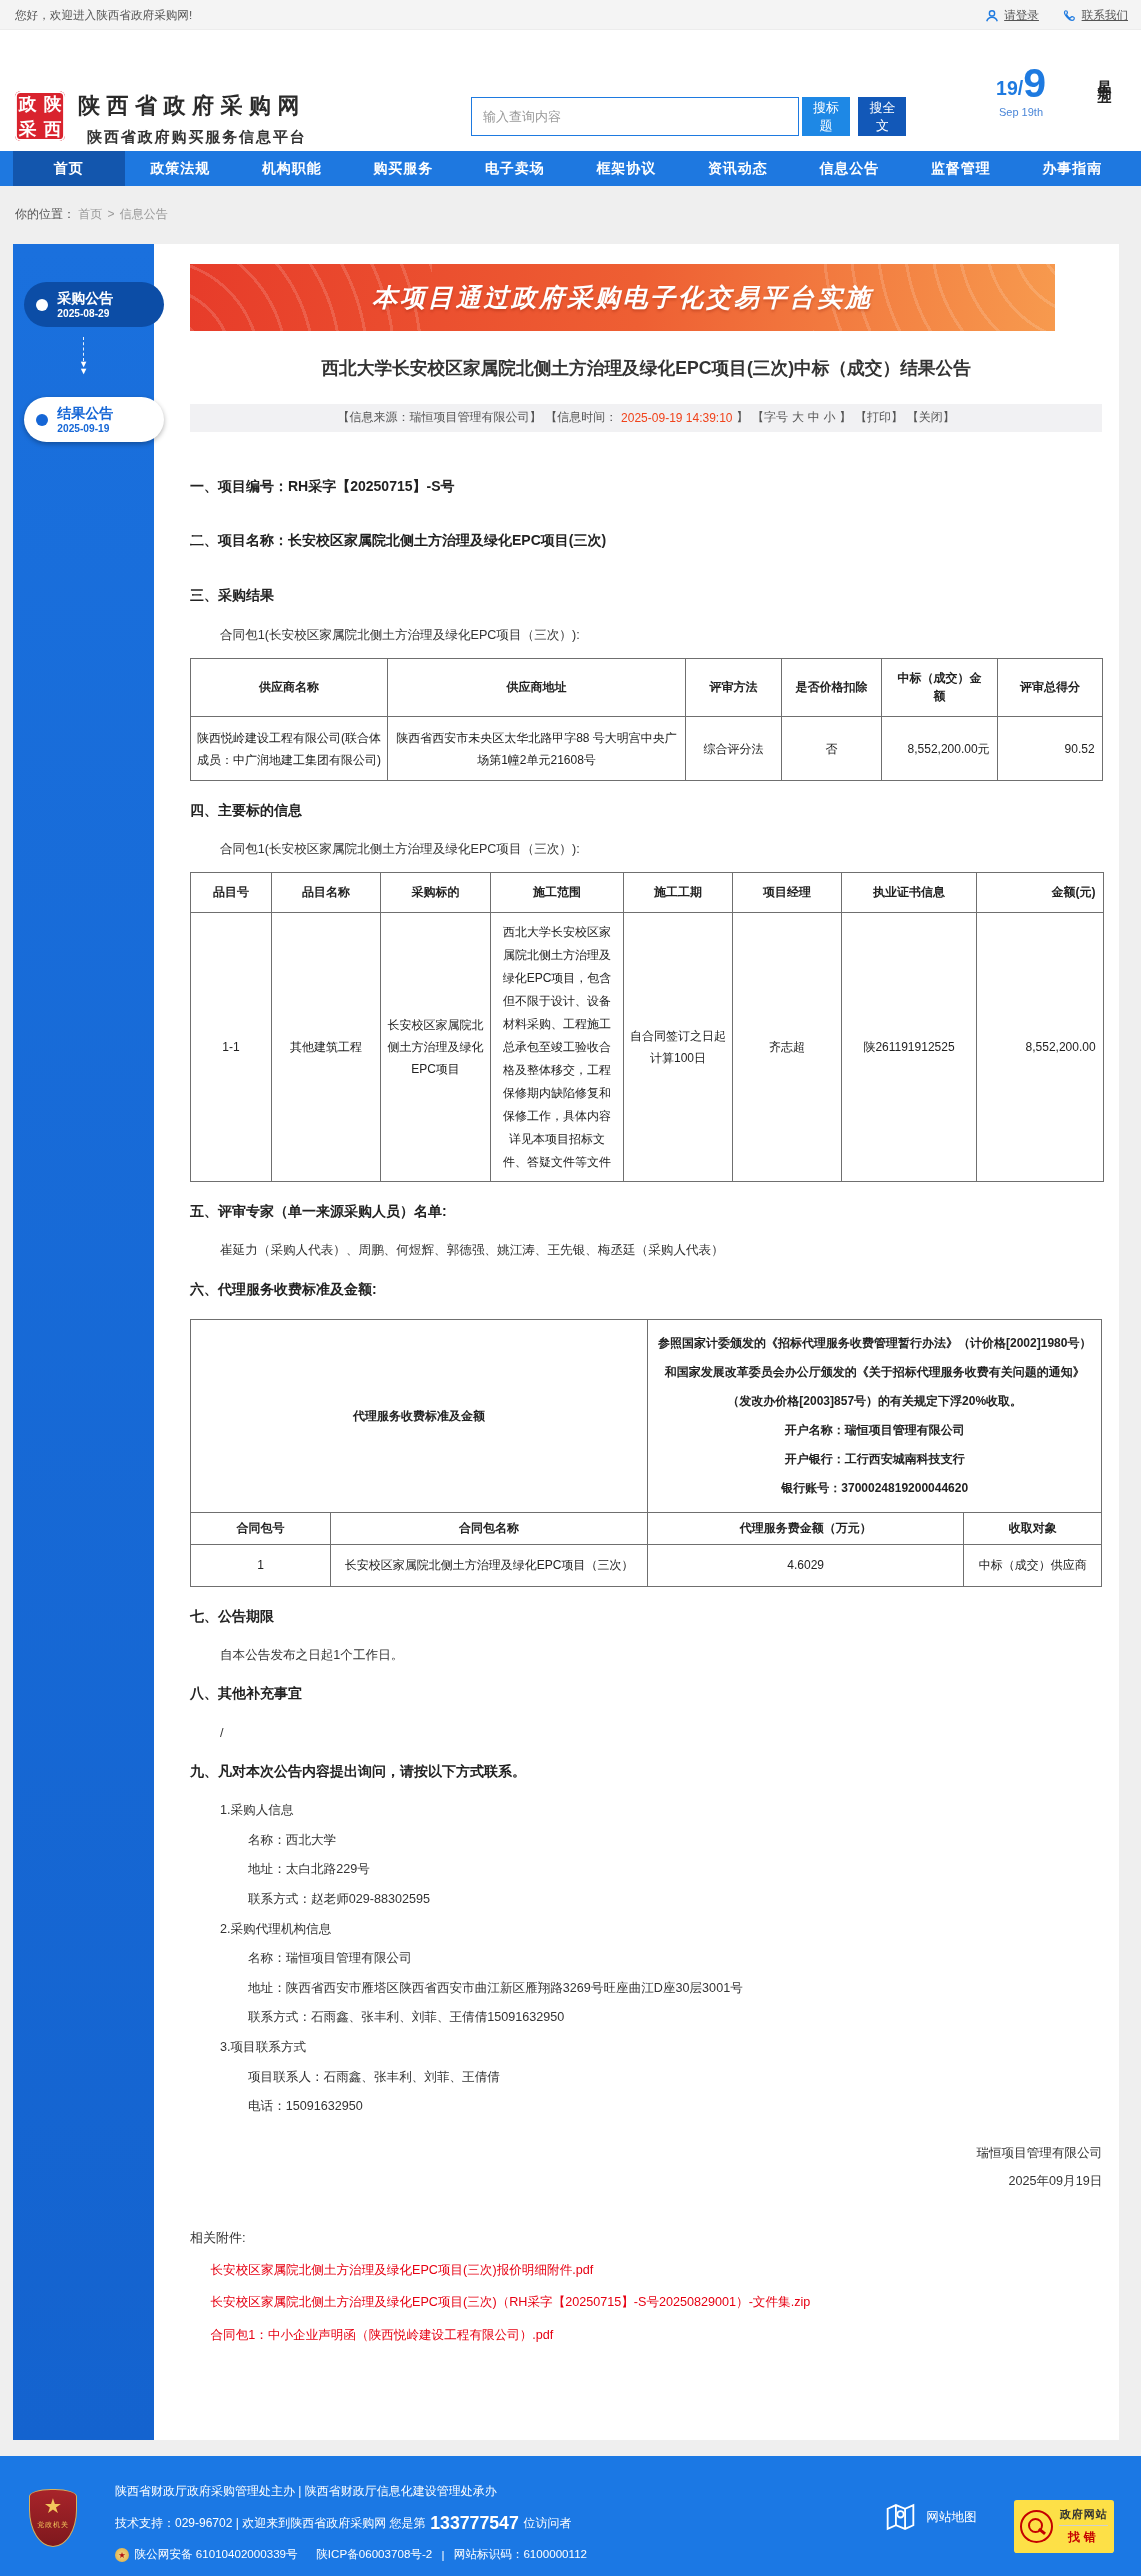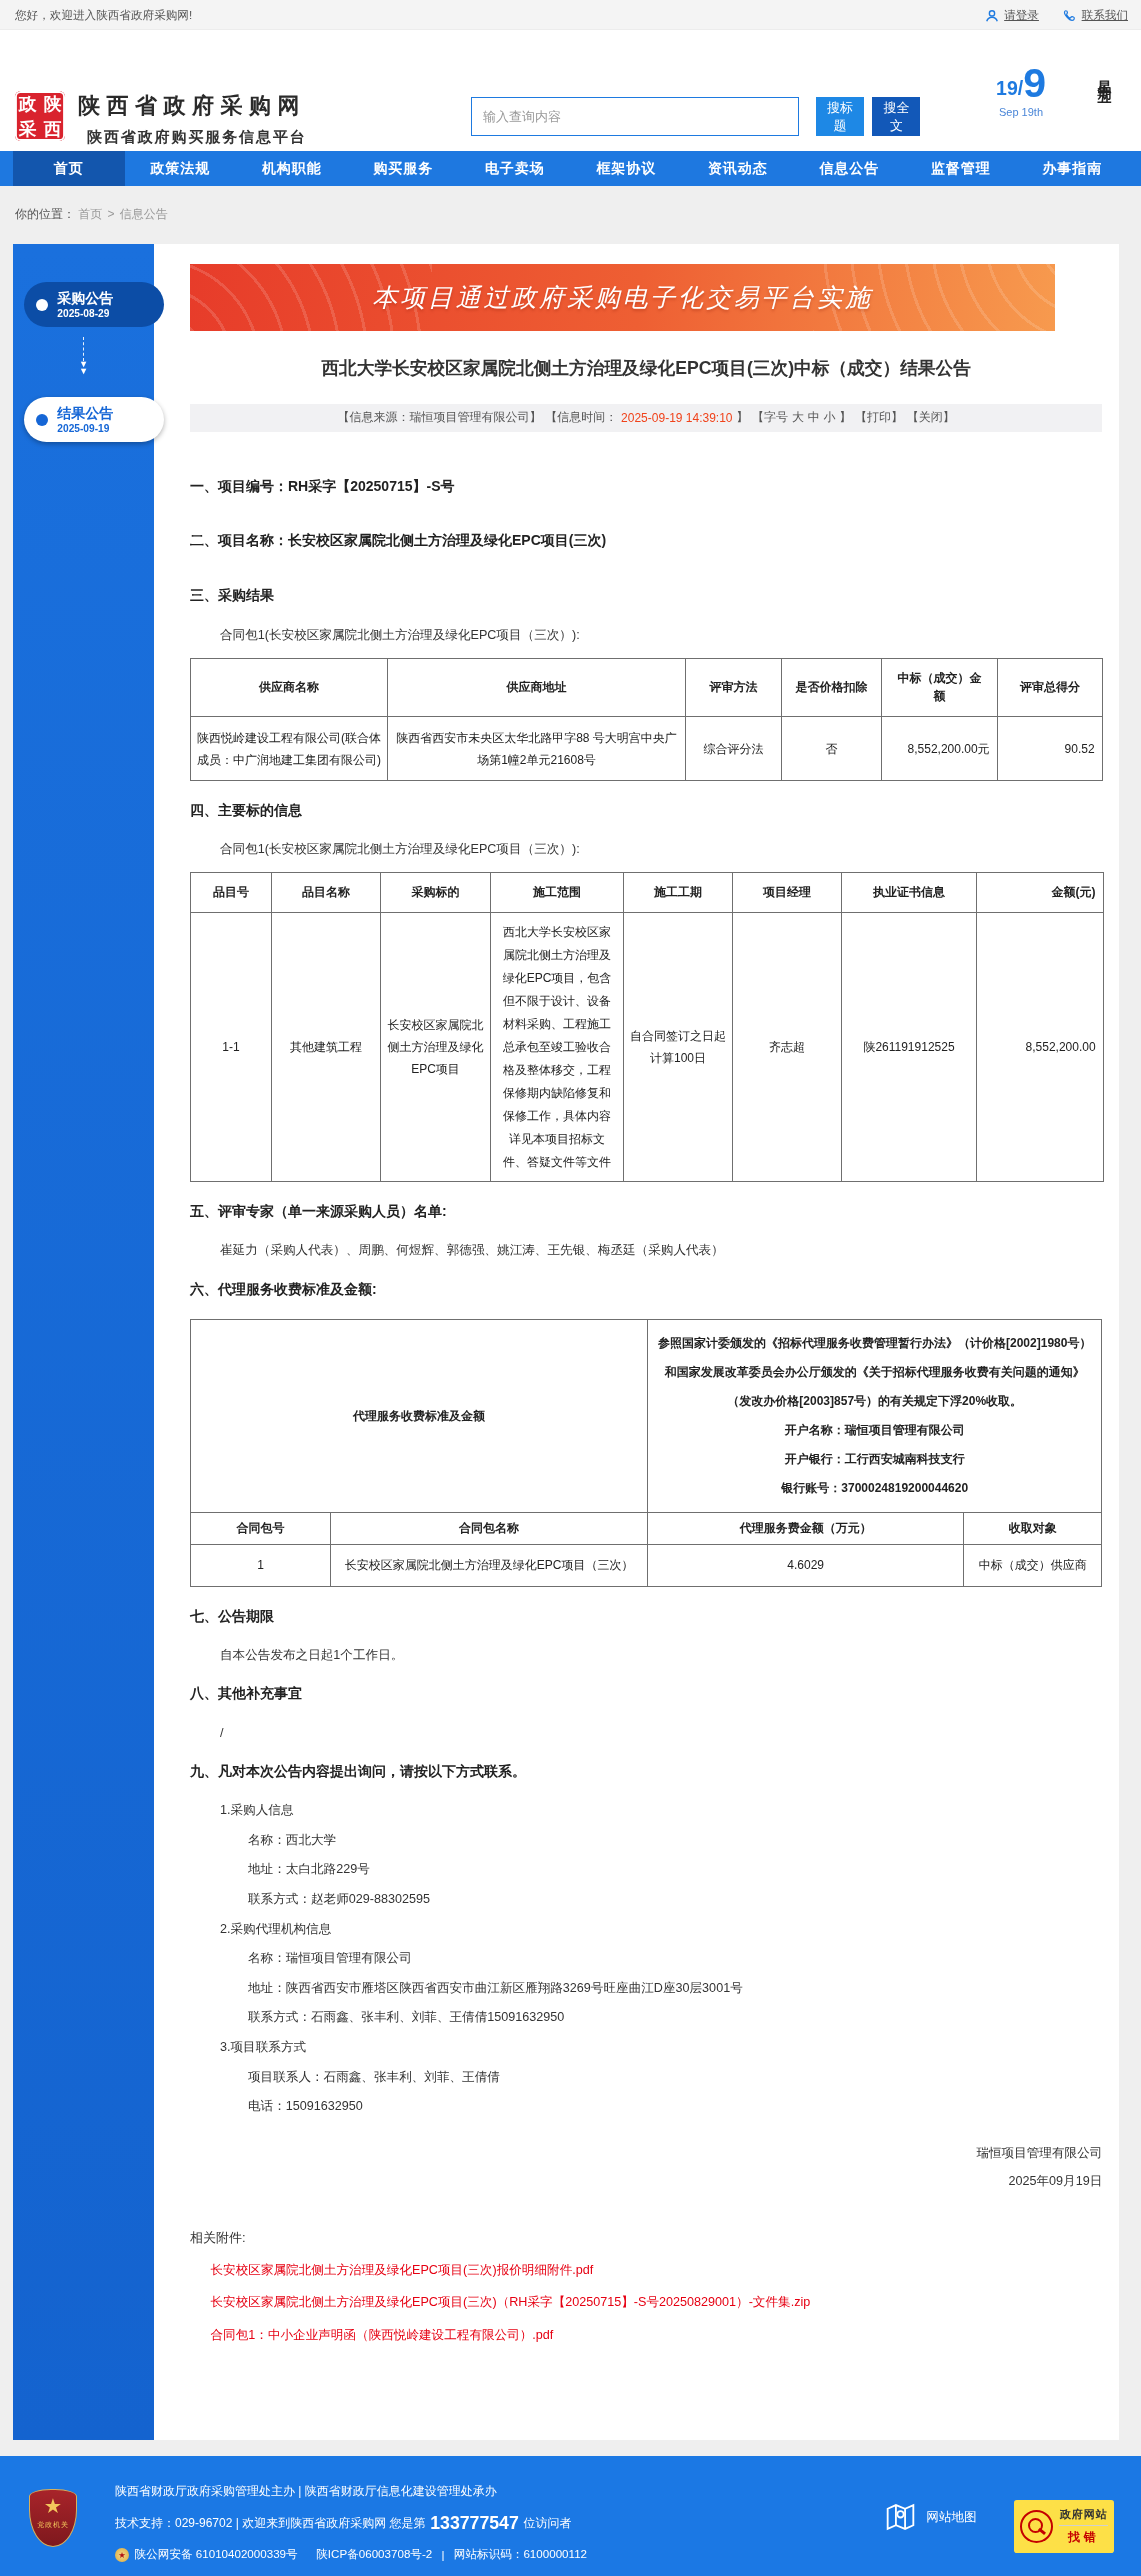--- a/index.html
+++ b/index.html
@@ -17,21 +17,21 @@
   .header { height:121px; background:#fff; position:relative; }
   .logo { position:absolute; left:15px; top:61px; width:50px; height:50px; background:#d9232e; border-radius:5.6px; box-shadow:inset 0 0 0 1.9px #fff, inset 0 0 0 3.7px #d9232e; display:grid; grid-template-columns:1fr 1fr; grid-template-rows:1fr 1fr; }
   .logo span { color:#fff; font-weight:bold; font-size:17.7px; display:flex; align-items:center; justify-content:center; }
   .titles { position:absolute; left:78px; top:61px; }
   .site-title { font-size:22px; font-weight:bold; color:#2a2a2a; letter-spacing:6.5px; }
   .site-sub { font-size:15px; font-weight:bold; color:#333; letter-spacing:1.9px; margin-top:6.5px;padding-left:9px; }
   .search { position:absolute; left:471px; top:67px; display:flex; align-items:center; }
   .search input { width:328px; height:39px; border:1.9px solid #1e7ae0; background:#fff; font-size:13px; padding:0 11px; color:#666; outline:none; font-family:inherit; }
   .search input::placeholder { color:#9a9a9a; }
   .search .btn { height:39px; border:none; color:#fff; font-size:13px; cursor:pointer; font-family:inherit; padding:0 7.4px; }
-  .btn-title { width:48px; background:#1e88e5; margin-left:17px; }
+  .btn-title { width:48px; background:#1e88e5; margin-left:3px; }
   .btn-full  { width:48px; background:#1258b8; margin-left:8.4px; }
   .datebox { position:absolute; left:984px; top:35px; text-align:center; color:#1e7ae0; width:74px; }
   .dm { display:flex; align-items:flex-end; justify-content:center; font-weight:bold; }
   .dm .d, .dm .slash { font-size:19.5px; line-height:1; padding-bottom:3.7px; }
   .dm .m { font-size:41px; line-height:0.9; }
   .den { font-size:11px; margin-top:3.7px; color:#4a86d8; }
   .weekday { position:absolute; left:1096px; top:39px; writing-mode:vertical-rl; font-size:14px; font-weight:bold; color:#222; letter-spacing:5.6px; }
 
   
   .nav { height:35px; background:#1e78e0; display:flex; padding-left:13px; padding-right:13px; }
@@ -57,21 +57,21 @@
   .pill-2 .dot { background:#1566d6; }
   .step-arrow { position:absolute; top:93px; left:0; width:141px; height:54px; display:flex; flex-direction:column; align-items:center; color:#fff; }
   .step-arrow .dash { width:0; height:24px; border-left:0.9px dashed rgba(255,255,255,.9); }
   .step-arrow .chev { font-size:9.3px; line-height:7.4px; }
 
   .card { flex:1; background:#fff; padding:19.5px 16.7px 37px 36px; overflow:hidden; }
 
   .banner { width:865px; height:67px; background:linear-gradient(95deg,#e73c2a,#ee5f33 52%,#f79a4e); display:flex; align-items:center; justify-content:center; position:relative; overflow:hidden; }
   .banner:before { content:""; position:absolute; left:-37px; top:-28px; width:279px; height:130px; background:repeating-radial-gradient(circle at 0% 100%, rgba(255,255,255,0) 0 24px, rgba(255,255,255,.14) 24px 27px); }
   .banner:after { content:""; position:absolute; right:-37px; top:-28px; width:279px; height:130px; background:repeating-radial-gradient(circle at 100% 0%, rgba(255,255,255,0) 0 24px, rgba(255,255,255,.14) 24px 27px); }
-  .banner-text { color:#fff; font-size:25px; font-weight:normal; font-style:italic; letter-spacing:2.8px; text-shadow:0 1.9px 2.8px rgba(140,30,10,.35); position:relative; z-index:1; }
+  .banner-text { color:#fff; font-size:25px; font-weight:bold; font-style:italic; letter-spacing:2.8px; text-shadow:0 1.9px 2.8px rgba(140,30,10,.35); position:relative; z-index:1; }
 
   .art-title { text-align:center; font-size:17.7px; font-weight:bold; color:#333; margin-top:25px; line-height:24px; }
   .info-bar { margin-top:24px; height:28px; background:#f1f1f3; font-size:12px; color:#555; display:flex; align-items:center; justify-content:center; white-space:nowrap; }
   .info-bar span { margin:0 1.9px;text-align:right; }
   .t-red { color:#f0421a; }
   .meta-act { cursor:pointer; }
 
   .sec-h { font-size:14px; font-weight:bold; color:#222; line-height:18.6px; }
   .body-line { font-size:12.6px; color:#333; line-height:18.6px; }
   .ind1 { margin-left:30px; }

